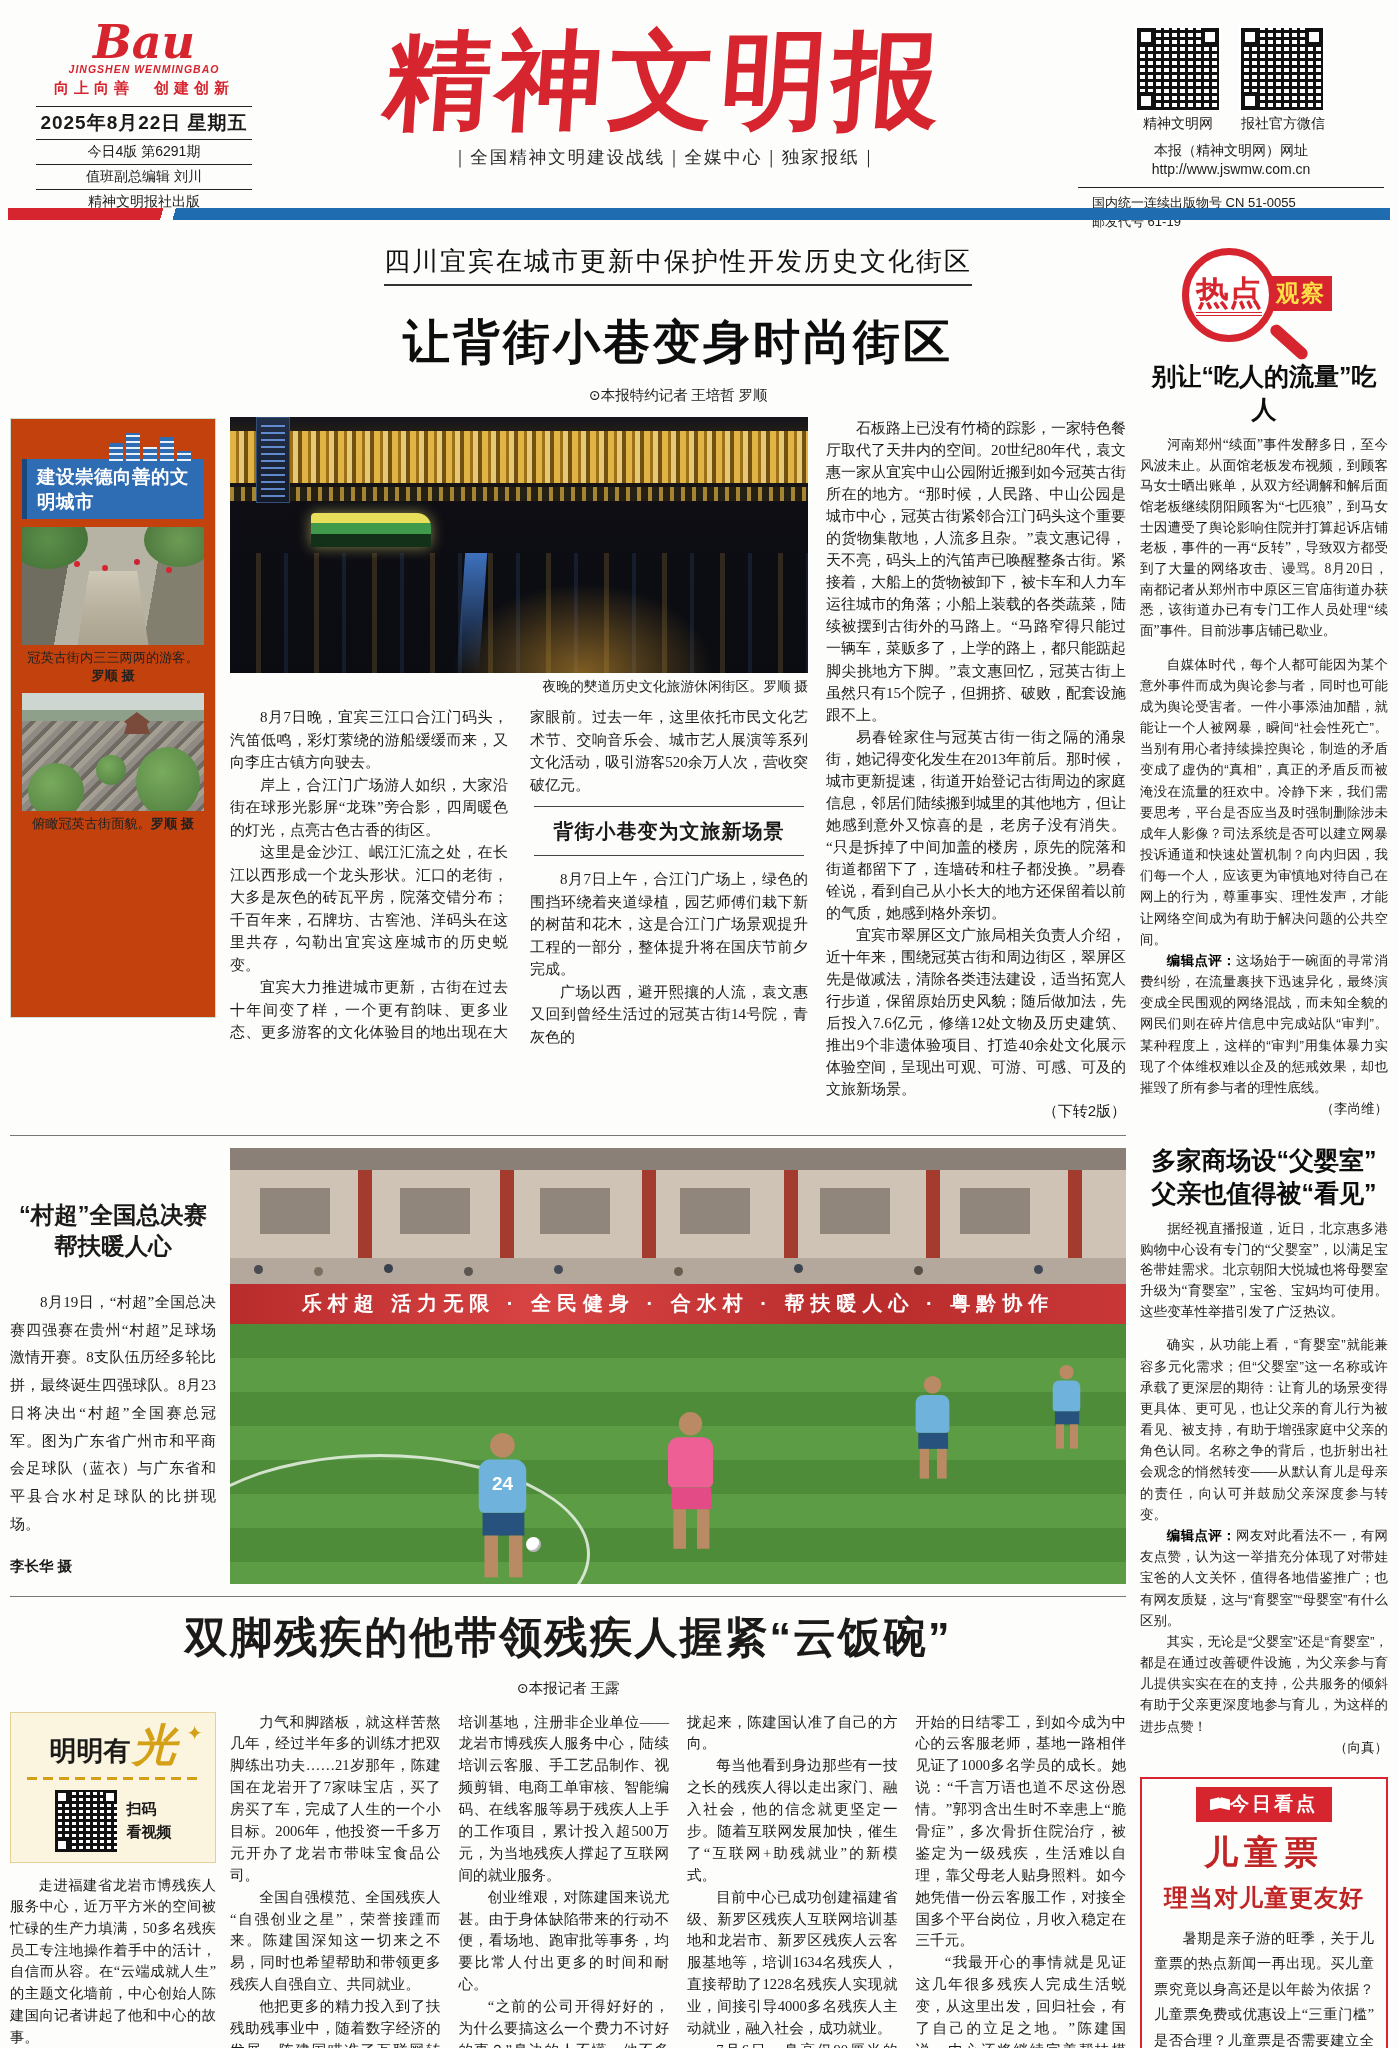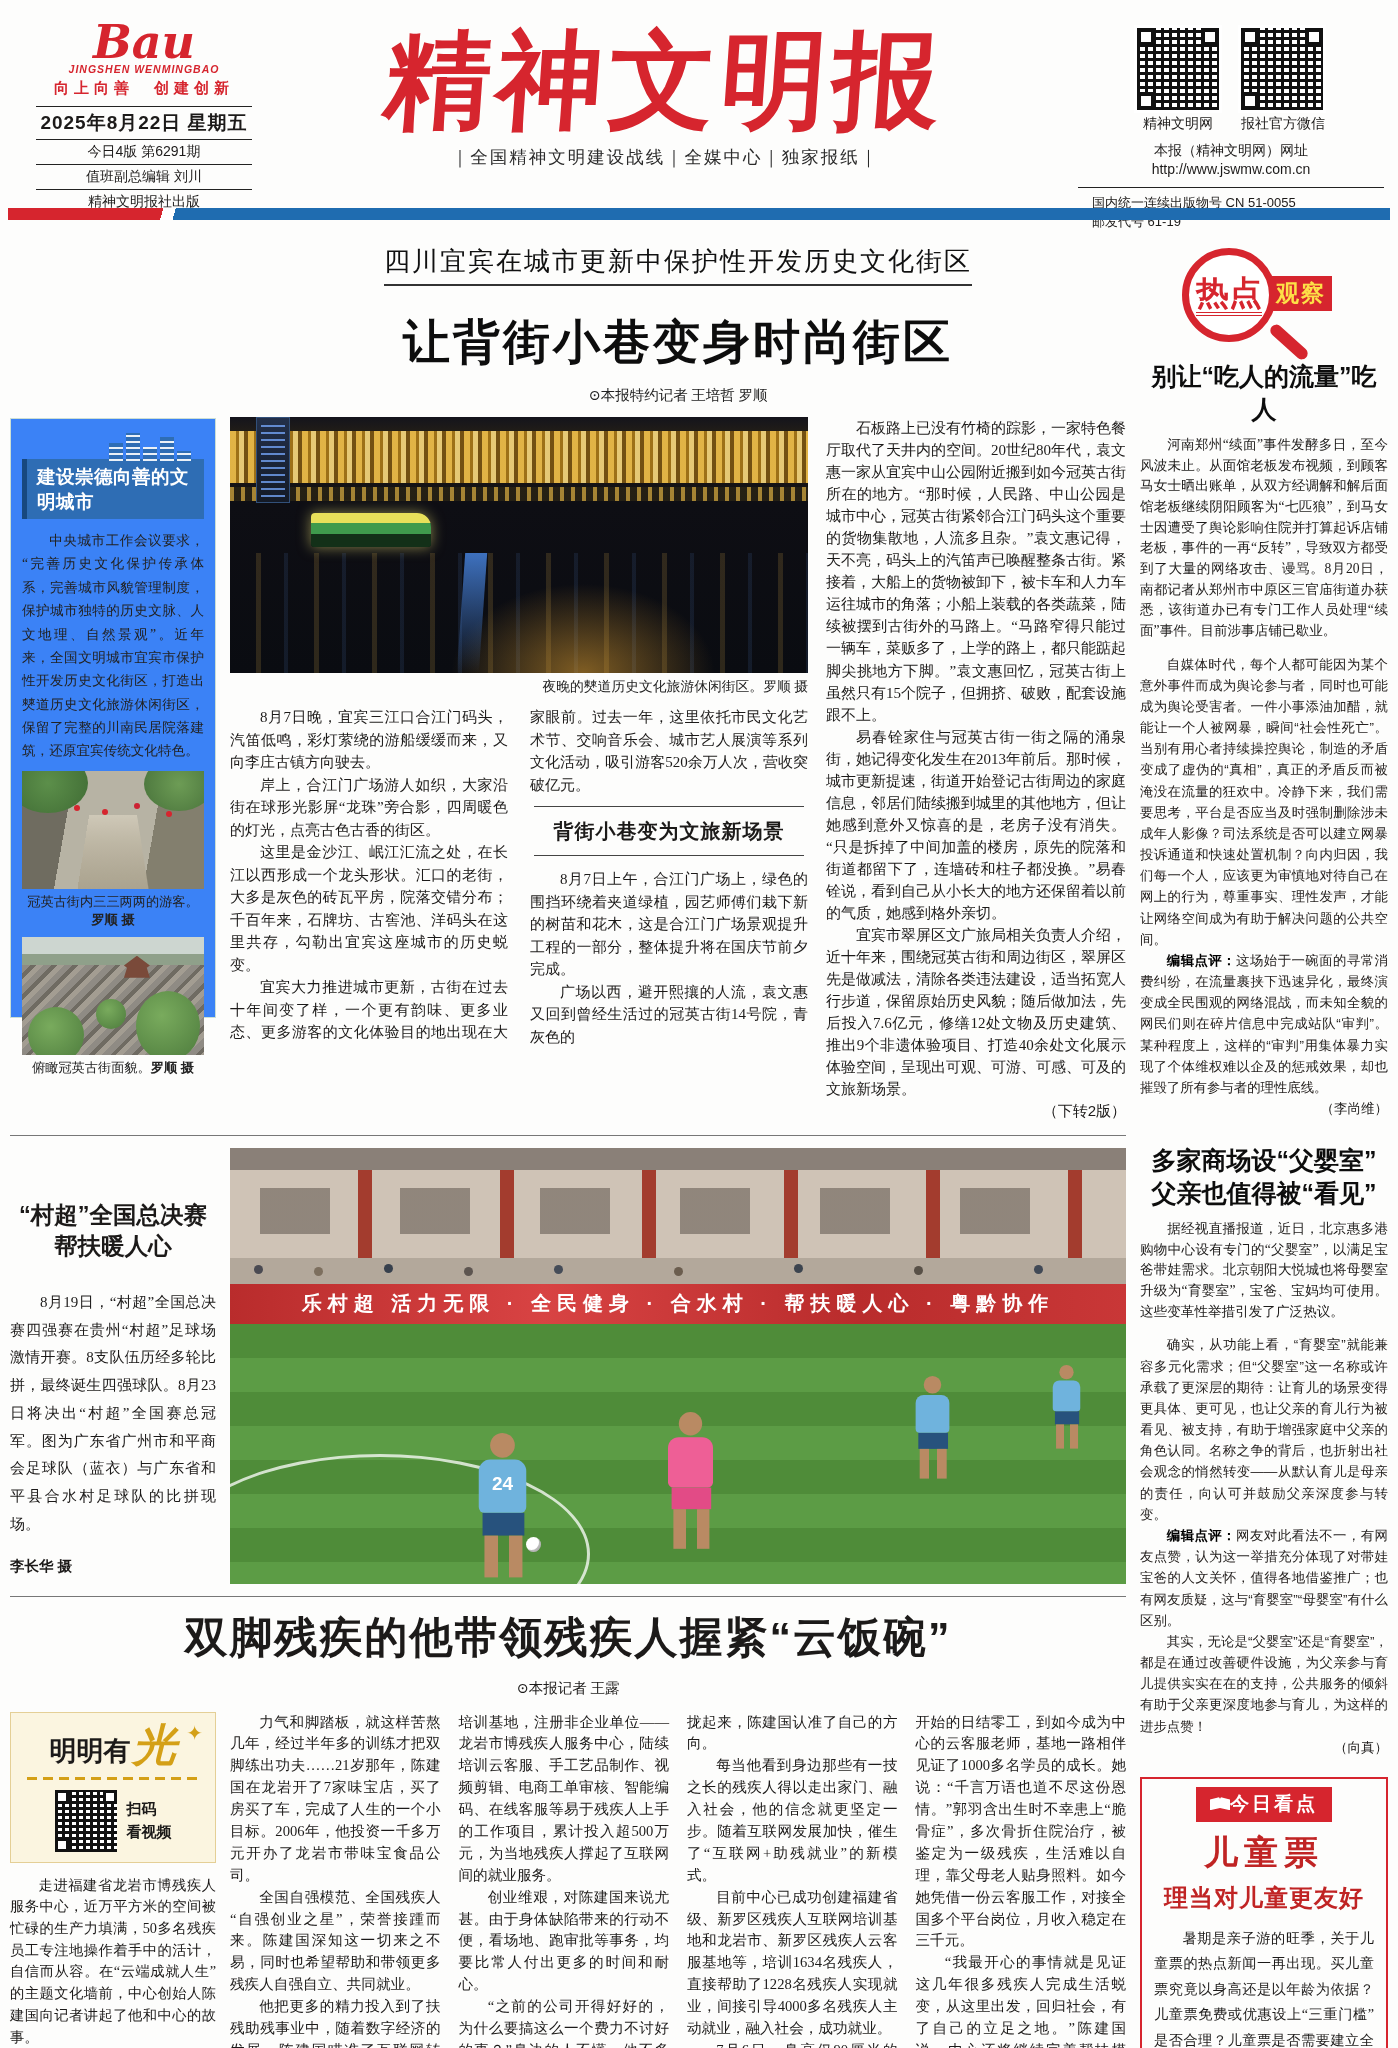--- a/index.html
+++ b/index.html
@@ -34,21 +34,21 @@
   
   .colorbar { height:12px; margin:2px 8px 10px; background:linear-gradient(105deg,#d6252e 0 150px,#ffffff 150px 162px,#1f6cb0 162px 100%); }
 
   
   .content { display:grid; grid-template-columns:1fr 248px; gap:14px; padding:0 10px; flex:1; }
   .main-left { min-width:0; }
   .rail { min-width:0; font-family:"Liberation Sans",sans-serif; }
 
   
   .sec-top { display:grid; grid-template-columns:206px 1fr; column-gap:14px; }
-  .civic-box { margin-top:188px; background:#3b82f6; border:1px solid #ccdfd4; padding:10px 11px 12px; height:600px; position:relative; }
+  .civic-box { margin-top:188px; background:#c2410c; border:1px solid #ccdfd4; padding:10px 11px 12px; height:600px; position:relative; }
   .bldg-icon { position:absolute; top:12px; right:16px; width:90px; height:30px; display:flex; align-items:flex-end; gap:3px; }
   .bldg-icon i { display:block; background:#2e6db4; background-image:repeating-linear-gradient(0deg,rgba(255,255,255,.9) 0 2px,transparent 2px 6px); width:14px; }
   .civic-title { margin-top:30px; background:#2e6db4; color:#fff; font-family:"Liberation Sans",sans-serif; font-weight:bold; font-size:18.5px; padding:5px 6px 5px 10px; letter-spacing:.5px; border-left:5px solid #17487e; }
   .civic-intro { margin-top:10px; font-size:13.6px; line-height:1.72; text-align:justify; text-indent:2em; color:#222; }
   .civic-photo { margin-top:8px; height:118px; position:relative; overflow:hidden; }
   .photo-street { background:linear-gradient(100deg,#6f6c60 0 26%,#b7b3a4 26% 70%,#837f6e 70% 100%); }
   .photo-street .fol1 { position:absolute; top:-18px; left:-14px; width:80px; height:60px; border-radius:50%; background:radial-gradient(circle,#5c8f4a,#3f6b34); }
   .photo-street .fol2 { position:absolute; top:-14px; right:-10px; width:70px; height:54px; border-radius:50%; background:radial-gradient(circle,#6d9c55,#47713a); }
   .photo-street .path { position:absolute; bottom:0; left:34%; width:32%; height:70%; background:linear-gradient(180deg,#cfc9b8,#a8a08c); transform:perspective(60px) rotateX(18deg); }
   .photo-street .lant { position:absolute; top:34px; left:52px; width:6px; height:6px; border-radius:50%; background:#d6252e; box-shadow:28px 4px 0 #d6252e,60px -2px 0 #c23, 92px 6px 0 #d6252e; }
@@ -212,21 +212,20 @@
       <div class="sec-top">
         <div class="civic-box">
           <div class="bldg-icon">
             <i style="height:18px"></i>
               <i style="height:28px"></i>
               <i style="height:14px"></i>
               <i style="height:24px"></i>
               <i style="height:10px"></i>
           </div>
           <div class="civic-title">建设崇德向善的文明城市</div>
-          <div class="civic-intro">中央城市工作会议要求，“完善历史文化保护传承体系，完善城市风貌管理制度，保护城市独特的历史文脉、人文地理、自然景观”。近年来，全国文明城市宜宾市保护性开发历史文化街区，打造出僰道历史文化旅游休闲街区，保留了完整的川南民居院落建筑，还原宜宾传统文化特色。</div>
           <div class="civic-photo photo-street">
             <div class="fol1"></div>
               <div class="fol2"></div>
               <div class="path"></div>
               <div class="lant"></div>
           </div>
           <div class="civic-cap"><span>冠英古街内三三两两的游客。</span><b>罗顺 摄</b></div>
           <div class="civic-photo photo-aerial">
             <div class="roofs"></div>
             <div class="tree" style="left:6px;bottom:-8px;width:56px;height:56px;"></div>

